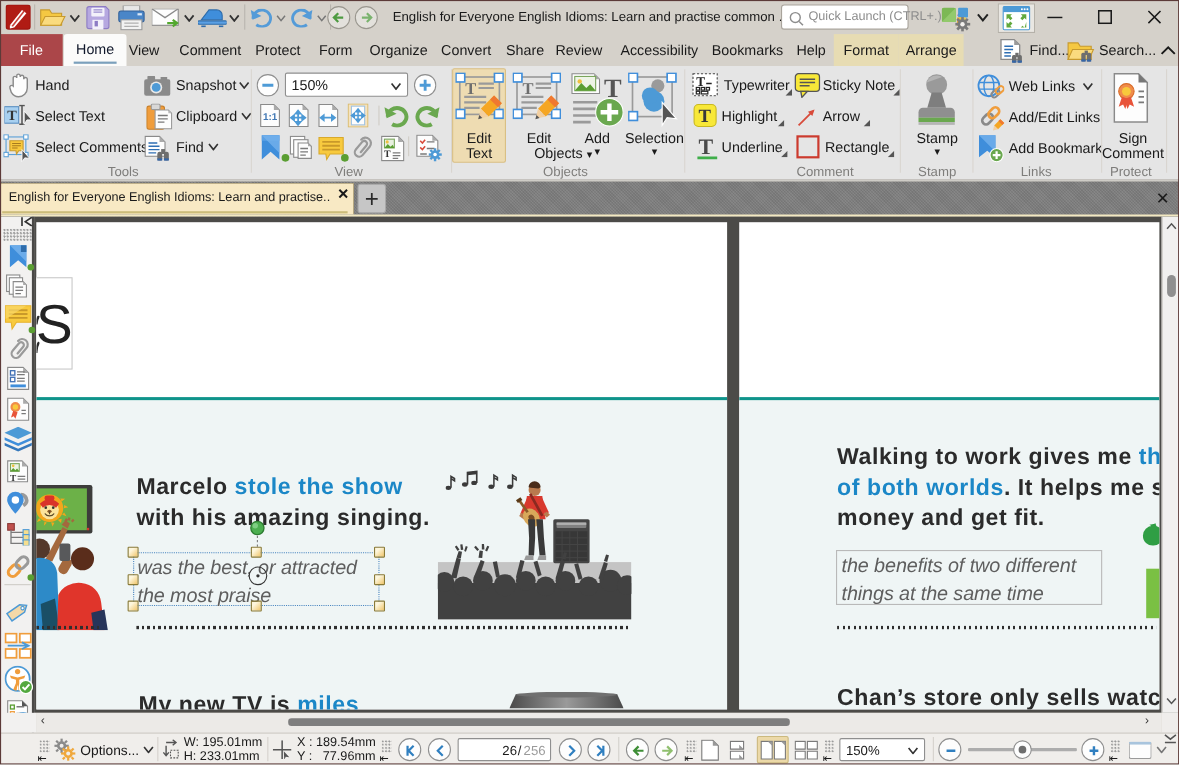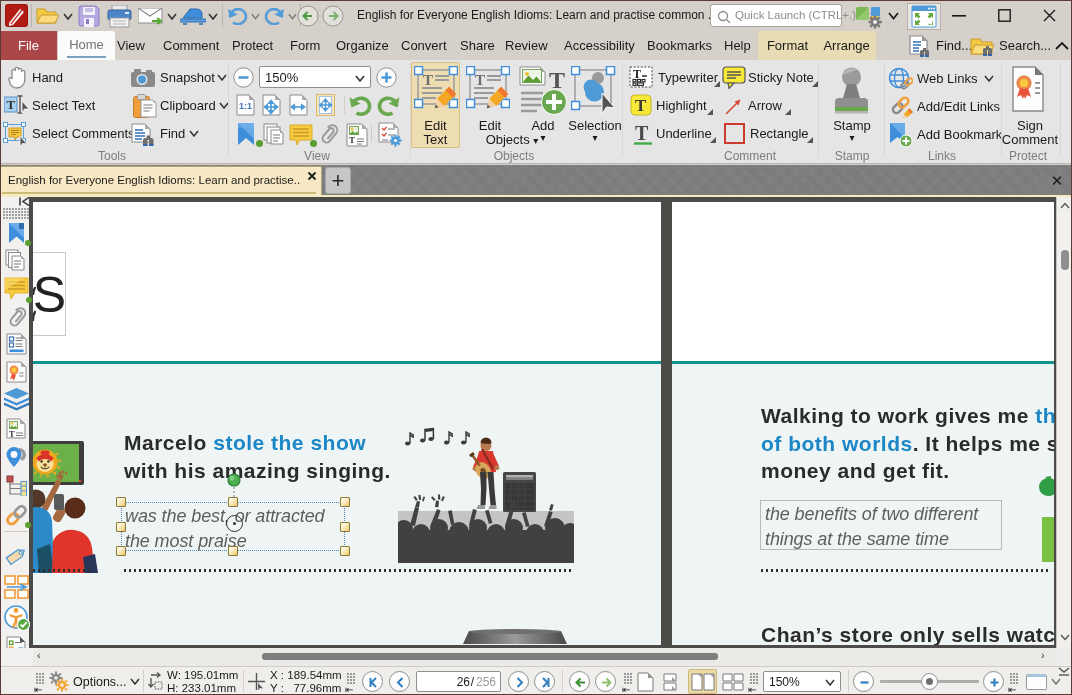--- a/index.html
+++ b/index.html
@@ -5,26 +5,26 @@
 * { margin:0; padding:0; box-sizing:border-box; }
 html,body { width:1072px; height:695px; overflow:hidden; }
 body { font-family:"Liberation Sans", sans-serif; }
 #app { position:absolute; left:0; top:0; width:1072px; height:695px; background:#d6d2cb; overflow:hidden; }
 .abs { position:absolute; }
 svg { display:block; }
 
 #titlebar { position:absolute; left:0; top:0; width:1072px; height:31px; background:#d5d1ca; }
 .tsep { position:absolute; top:4px; width:1px; height:23px; background:#b9b5ae; }
 #title-text { position:absolute; left:357px; top:8px; font-size:12px; color:#1a1a1a; white-space:nowrap; }
-#qlaunch { position:absolute; left:710px; top:4px; width:132px; height:23px; background:#fff; border:1px solid #a9a49c; border-radius:3px; }
+#qlaunch { position:absolute; left:710px; top:4px; width:116px; height:23px; background:#fff; border:1px solid #a9a49c; border-radius:3px; }
 #qlaunch span { position:absolute; left:24px; top:4px; font-size:11.5px; color:#8d8d8d; white-space:nowrap; }
 
 #menurow { position:absolute; left:0; top:31px; width:1072px; height:29px; background:#d5d1ca; }
 #filetab { position:absolute; left:0; top:0; width:57px; height:29px; background:#ab4649; color:#fff; font-size:13px; text-align:center; line-height:29px; }
-#hometab { position:absolute; left:58px; top:0; width:57px; height:29px; background:#fbfbfa; border-radius:3px 3px 0 0; color:#737373; font-size:13px; text-align:center; line-height:27px; }
+#hometab { position:absolute; left:58px; top:0; width:57px; height:29px; background:#fbfbfa; border-radius:3px 3px 0 0; color:#0f172a; font-size:13px; text-align:center; line-height:27px; }
 #hometab .ul { position:absolute; left:9px; right:9px; bottom:2px; height:2px; background:#7ba0bc; }
 .mitem { position:absolute; top:0; height:29px; font-size:13px; color:#1a1a1a; line-height:29px; white-space:nowrap; }
 .mtan { position:absolute; top:0; height:29px; background:#e7dcb3; font-size:13px; color:#1a1a1a; line-height:29px; text-align:center; }
 
 #ribbon { position:absolute; left:0; top:60px; width:1072px; height:104px; background:#e5e5e5; border-bottom:1px solid #bab6af; }
 .rsep { position:absolute; top:3px; width:1px; height:94px; background:#d9d5d0; }
 .rlabel { position:absolute; top:89px; font-size:12px; color:#7e7d7b; text-align:center; }
 .rtxt { position:absolute; font-size:13px; color:#1a1a1a; white-space:nowrap; }
 
 #tabbar { position:absolute; left:0; top:165px; width:1072px; height:32px; background:#808080;
@@ -800,20 +800,21 @@
         <div class="handle" style="left:307px; top:290px;"></div>
         <div class="handle" style="left:83px; top:315px;"></div>
         <div class="handle" style="left:307px; top:315px;"></div>
         <div class="handle" style="left:83px; top:339px;"></div>
         <div class="handle" style="left:195px; top:339px;"></div>
         <div class="handle" style="left:307px; top:339px;"></div>
 
         <div class="dotline" style="left:0px; top:362px; width:58px;"></div>
         <div class="dotline" style="left:91px; top:362px; width:449px;"></div>
 
+        <div class="h1" style="left:93px; top:420px; width:300px;">My new TV is <span class="blue">miles</span></div>
         <svg class="abs" style="left:430px; top:422px;" width="104" height="15" viewBox="0 0 104 15">
           <defs>
               <linearGradient id="tvg" x1="0" y1="0" x2="1" y2="0">
                 <stop offset="0" stop-color="#4a4a4a"></stop>
                 <stop offset="0.5" stop-color="#9a9a9a"></stop>
                 <stop offset="1" stop-color="#4a4a4a"></stop>
               </linearGradient>
             </defs>
           <path d="M6 2 h92 l6 13 H0 z" fill="url(#tvg)"></path>
           <ellipse cx="52" cy="2.5" rx="46" ry="2.5" fill="#707070"></ellipse>

